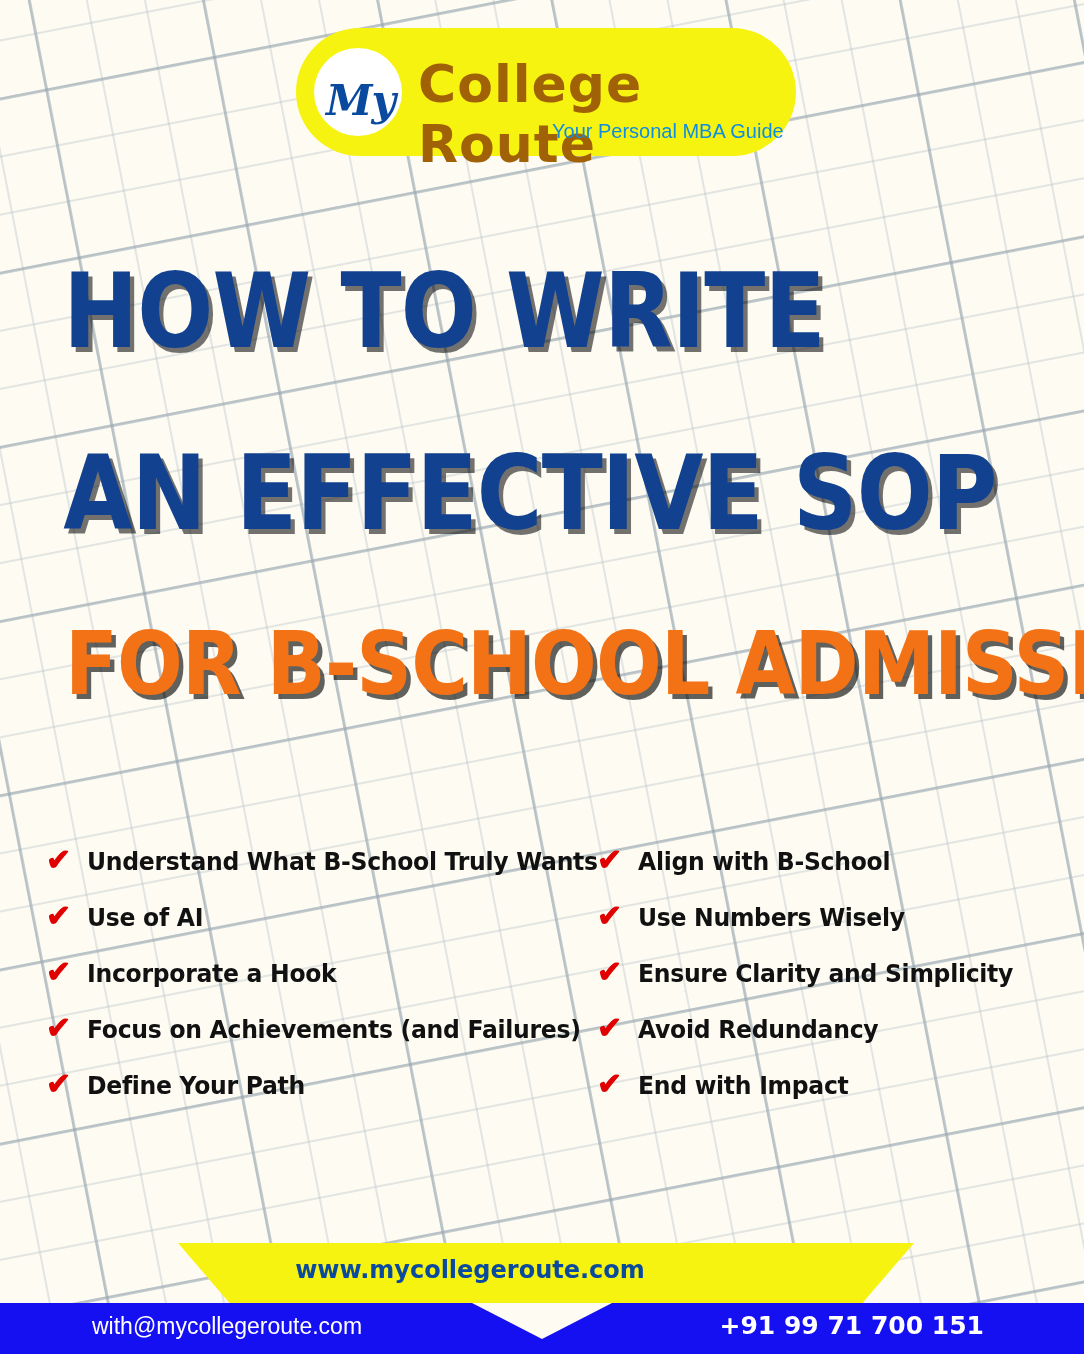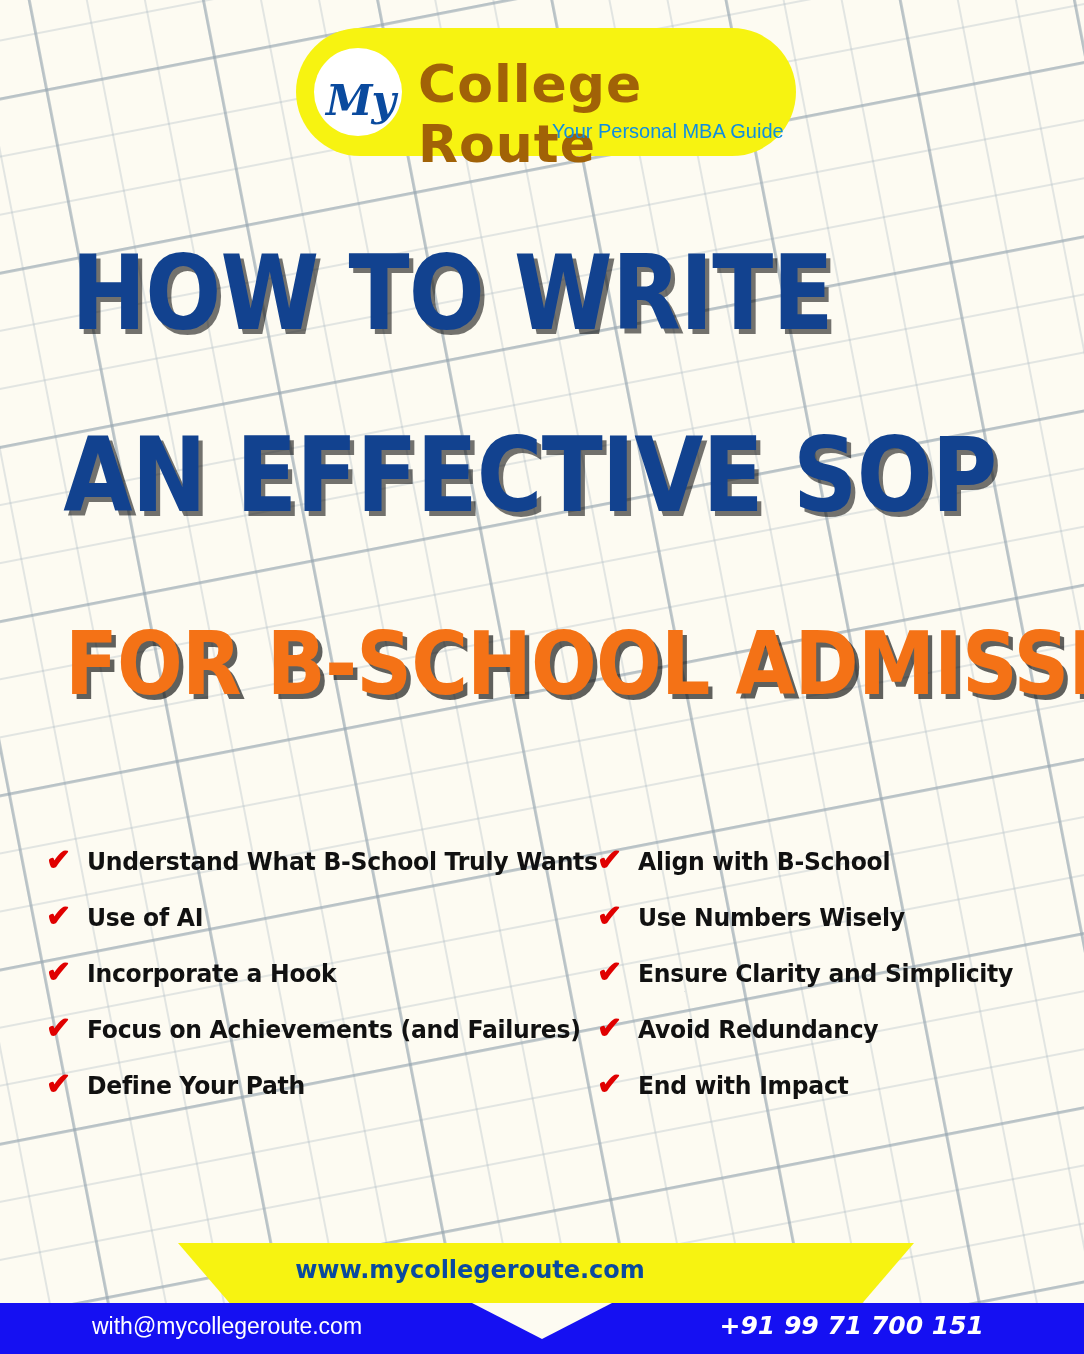--- a/index.html
+++ b/index.html
@@ -94,23 +94,23 @@
     font-family: "Liberation Sans", sans-serif;
     font-size: 20px;
     color: #0f8de0;
     margin-left: 28px;
   }
 
   
   .headline {
     position: absolute;
     left: 0;
-    top: 238px;
+    top: 256px;
     width: 904px;
-    text-align: center;
+    text-align: left;
     z-index: 4;
   }
   .line1, .line2 {
     font-family: "DejaVu Sans", sans-serif;
     font-weight: bold;
     color: #12428f;
     font-size: 104px;
     line-height: 1.06;
     letter-spacing: -1px;
     transform: scaleX(0.86);
@@ -235,21 +235,20 @@
   }
   .footer-phone {
     position: absolute;
     right: 108px;
     top: 1311px;
     font-family: "DejaVu Sans", sans-serif;
     font-weight: bold;
     font-size: 25px;
     color: #ffffff;
     z-index: 6;
-    font-style: italic;
   }
 </style>
 </head>
 <body>
 
 <div class="poster">
 
   <div class="grid-bg"></div>
 
   <div class="logo-wrap">

